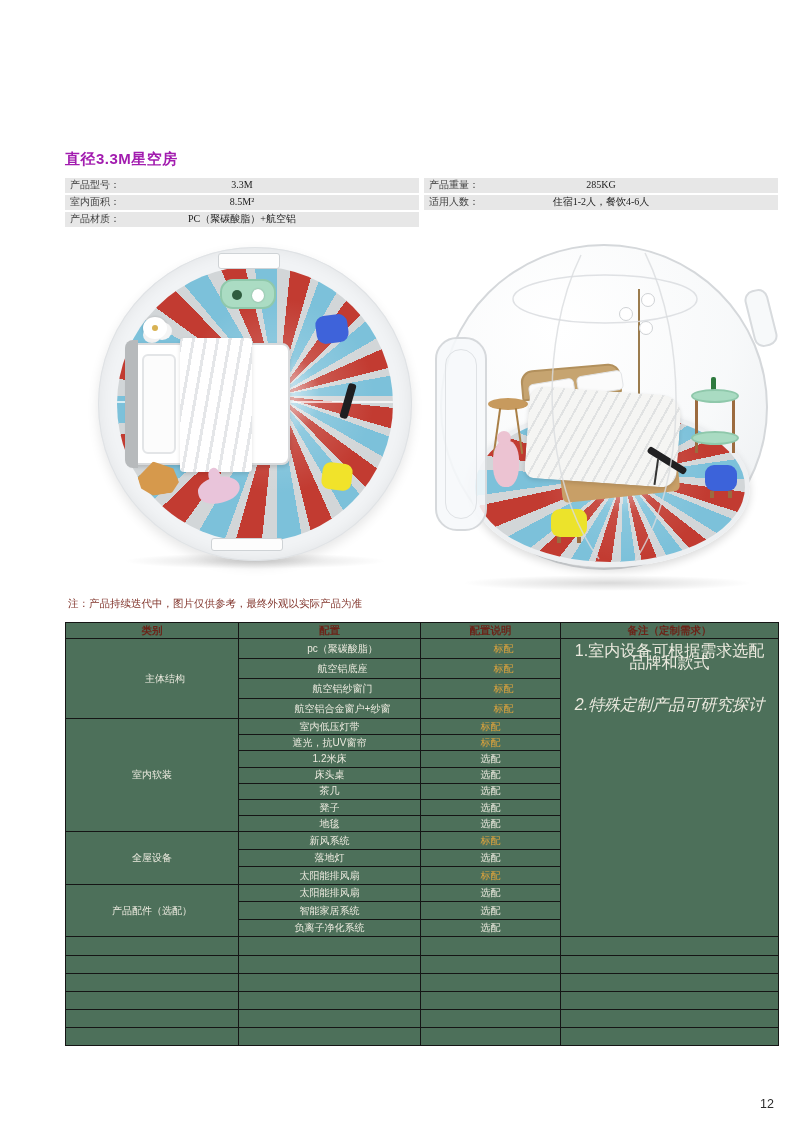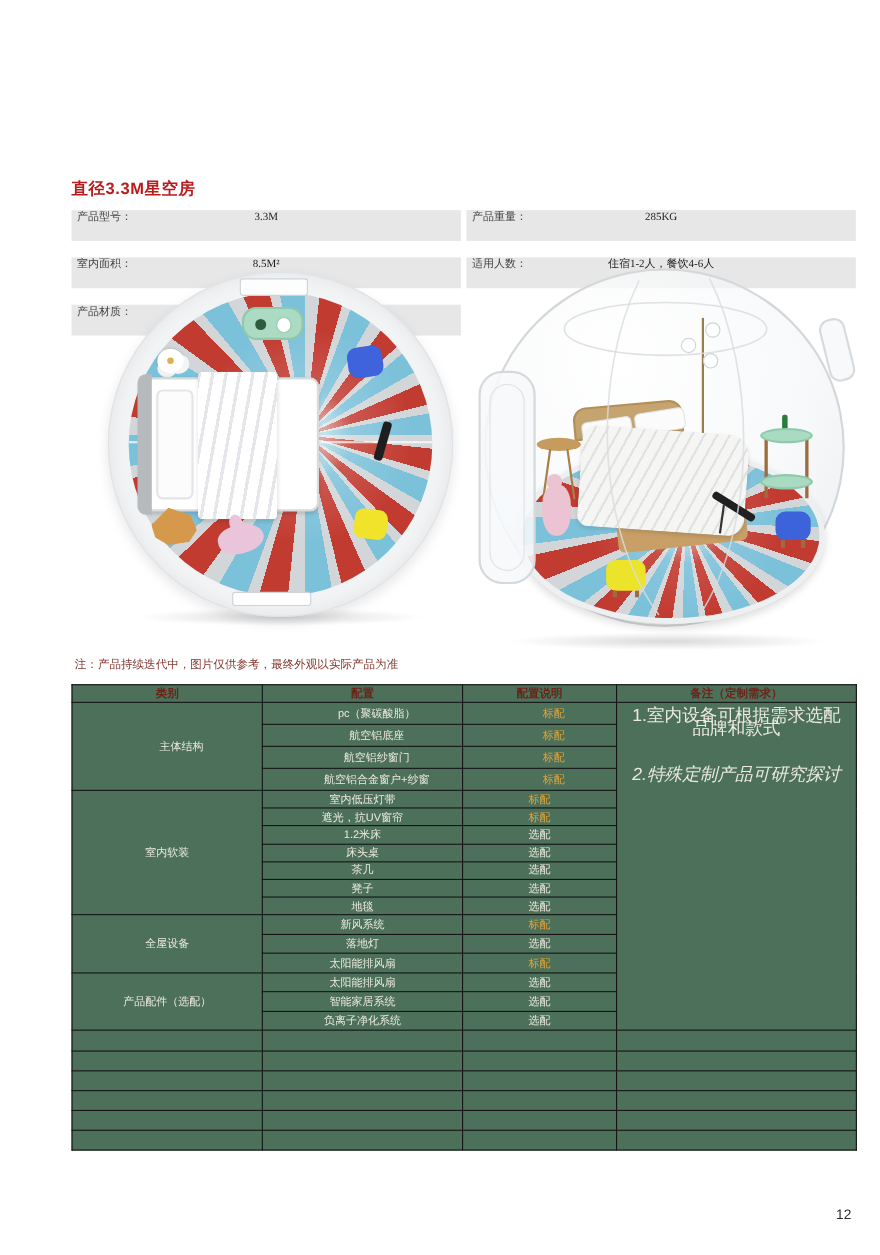--- a/index.html
+++ b/index.html
@@ -9,28 +9,28 @@
     width: 800px;
     height: 1141px;
     background: #ffffff;
     font-family: "Liberation Sans", "DejaVu Sans", sans-serif;
     outline: 1px solid #e9e9e9;
     overflow: hidden;
   }
 
   
   .page-title {
-    position: absolute; left: 65px; top: 162px;
-    font-size: 15px; font-weight: 700; color: #b91c1c; letter-spacing: .5px;
+    position: absolute; left: 65px; top: 150px;
+    font-size: 15px; font-weight: 700; color: #a21caf; letter-spacing: .5px;
   }
 
   
   .spec-wrap { position: absolute; left: 65px; top: 178px; width: 713px; display: flex; gap: 5px; }
   .spec-col { flex: 1; display: flex; flex-direction: column; gap: 2px; }
-  .spec-row { position: relative; background: #e7e7e7; height: 28px; font-size: 10px; line-height: 13px; color: #3f3f3f; margin-top: 13px; }
+  .spec-row { position: relative; background: #e7e7e7; height: 15px; font-size: 10px; line-height: 13px; color: #3f3f3f; }
   .spec-label { position: absolute; left: 5px; top: 0; white-space: nowrap; }
   .spec-value { display: block; text-align: center; color: #1c1c1c; font-family: Liberation Serif, serif; }
 
   
   .illus-top   { position: absolute; left: 98px;  top: 247px; width: 314px; height: 314px; }
   .illus-persp { position: absolute; left: 433px; top: 241px; width: 348px; height: 342px; }
   .illus-shadow { position:absolute; bottom:-8px; left:8%; width:84%; height:16px;
     background: radial-gradient(ellipse at center, rgba(0,0,0,.15), rgba(0,0,0,0) 70%); }
 
   

